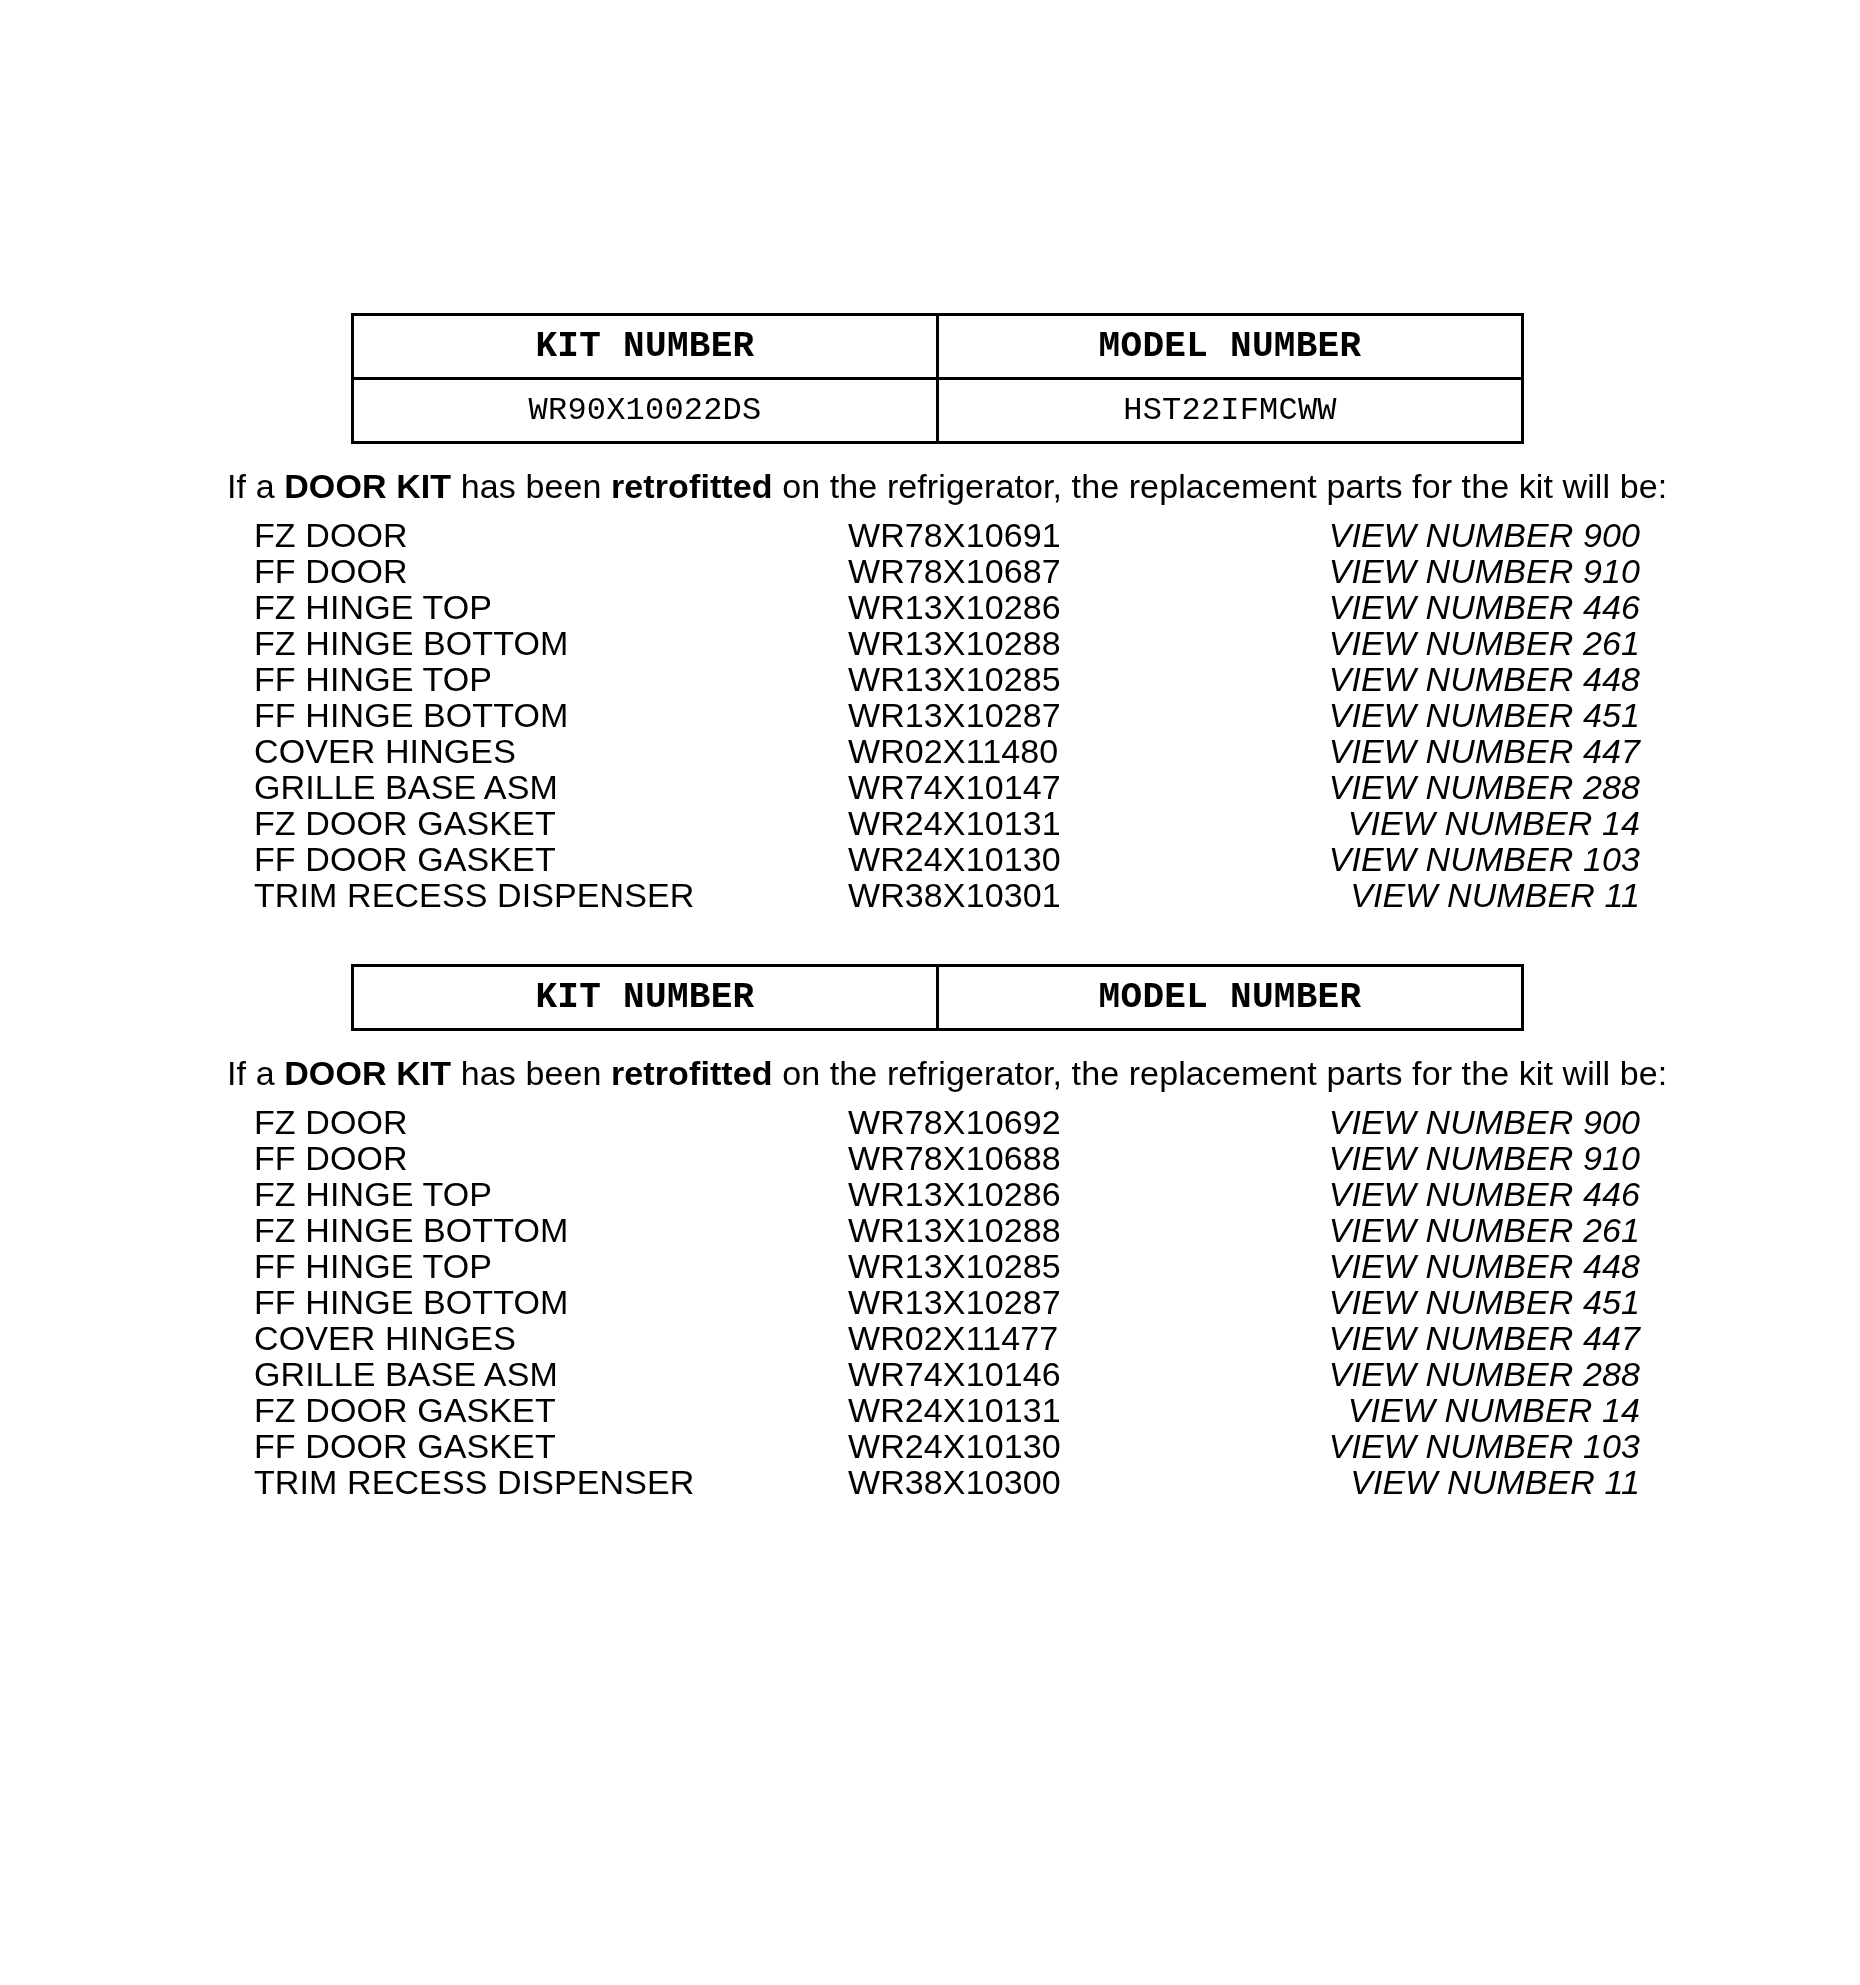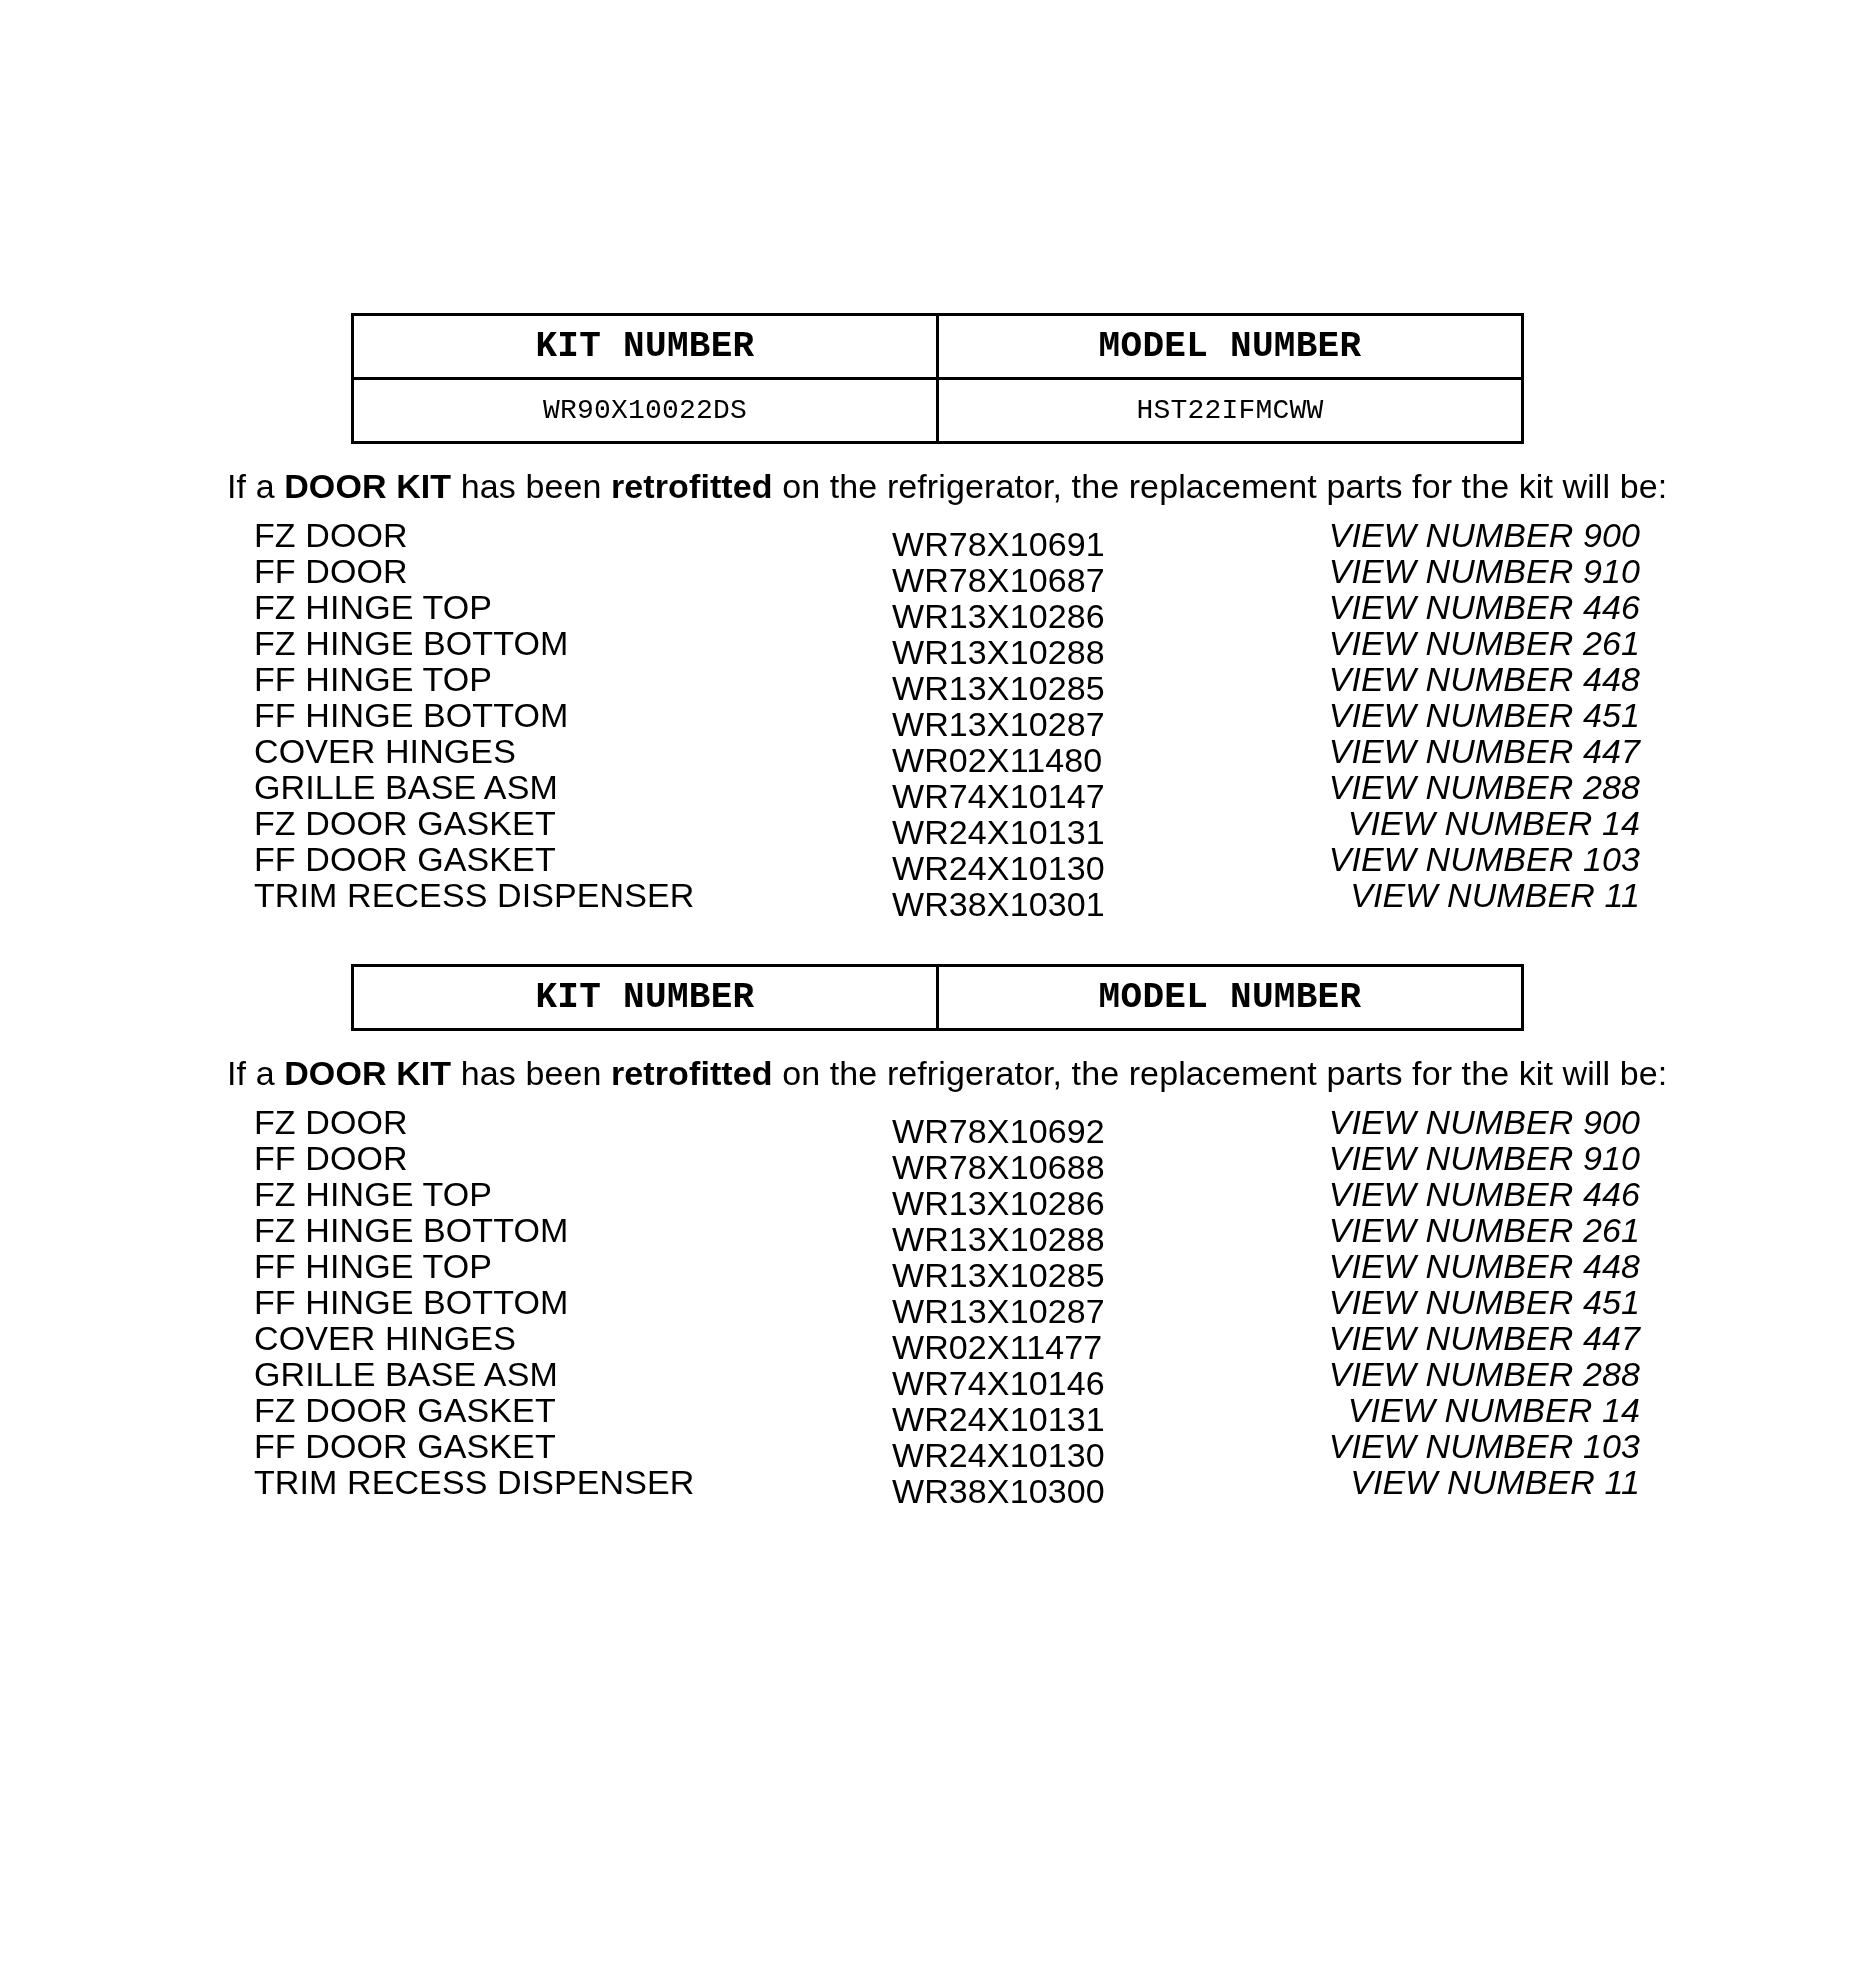--- a/index.html
+++ b/index.html
@@ -50,21 +50,21 @@
   .kit-table .col-model { width: 582px; }
 
   .kit-table tr.header-row td {
     height: 61px;
     font-size: 36px;
     font-weight: bold;
     letter-spacing: 0.3px;
   }
   .kit-table tr.value-row td {
     height: 61px;
-    font-size: 28px;
+    font-size: 32px;
     font-weight: normal;
     letter-spacing: 0.2px;
   }
 
   
   .intro-line {
     margin: 21px 0 0 227px;
     font-size: 34px;
     line-height: 42px;
     white-space: nowrap;
@@ -87,23 +87,22 @@
   .part-name {
     position: absolute;
     left: 238px;
     top: 0;
     letter-spacing: 0.1px;
     margin-left: 16px;
   }
   .part-number {
     position: absolute;
     left: 848px;
-    top: 9px;
-    letter-spacing: 0.1px;
-    margin-left: 44px;
+    top: 0;
+    letter-spacing: 0.1px;
   }
   .part-view {
     position: absolute;
     left: 1640px;
     top: 0;
     transform: translateX(-100%);
     letter-spacing: 0.1px;
     font-style: italic;
   }
 </style>

